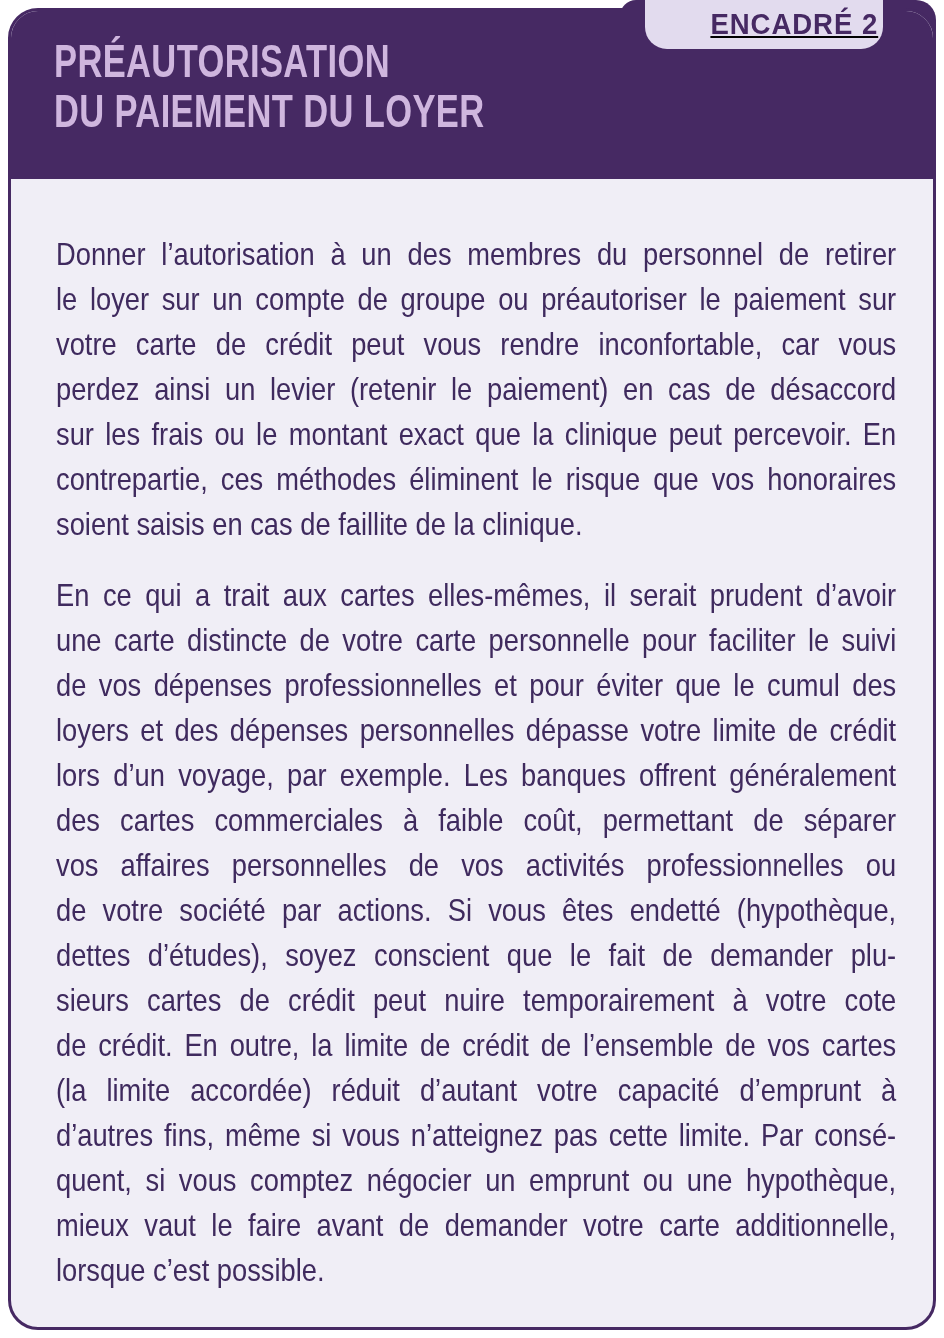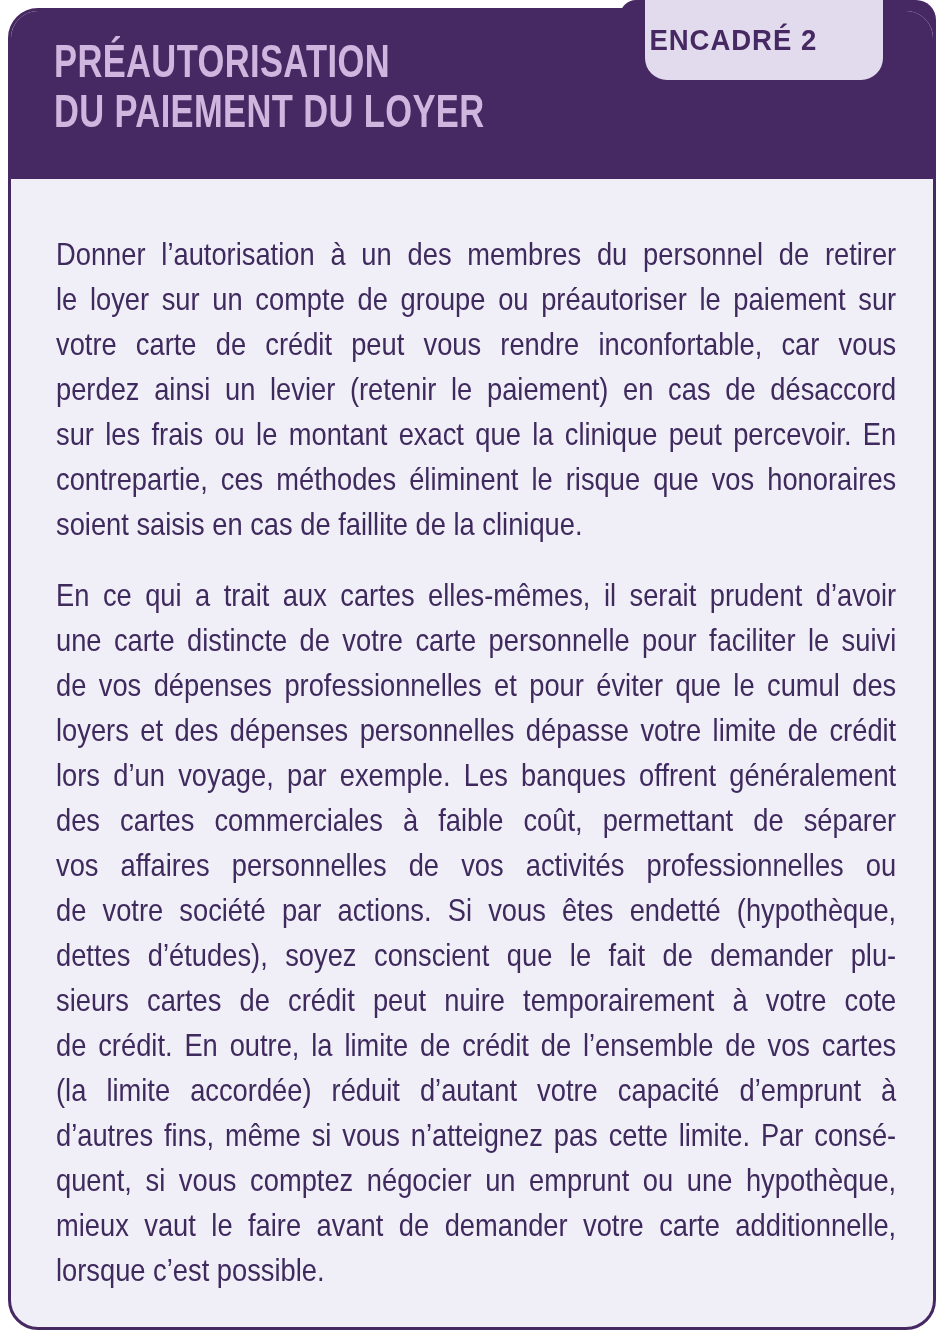--- a/index.html
+++ b/index.html
@@ -24,23 +24,23 @@
     background:var(--bodyBg);border:3px solid var(--purple);
     border-radius:30px;z-index:2;overflow:hidden;}
 
   .header{position:absolute;left:-3px;top:-3px;width:928px;height:171px;
     background:var(--purple);}
   .title{position:absolute;left:46px;top:28px;color:var(--lilac);
     font-weight:bold;font-size:46px;line-height:50px;letter-spacing:0.5px;
     transform:scaleX(0.75);transform-origin:left top;white-space:nowrap;}
 
   
-  .badge{position:absolute;left:645px;top:0;width:238px;height:80px;
+  .badge{position:absolute;left:645px;top:0;width:238px;height:49px;
     background:var(--badgeBg);border-radius:0 0 22px 22px;z-index:3;
-    display:flex;align-items:center;justify-content:flex-start;}
+    display:flex;align-items:center;justify-content:flex-end;text-decoration:underline;}
   .badge span{color:var(--purple);font-weight:bold;font-size:29px;
     letter-spacing:1px;transform:scaleX(0.95);white-space:nowrap;}
 
   
   .bodytext{position:absolute;left:45px;top:168px;width:985px;
     padding-top:53px;color:var(--bodyText);font-size:32px;line-height:45px;
     transform:scaleX(0.853);transform-origin:left top;}
   .para{margin-bottom:26px;}
   .para .line{text-align:justify;text-align-last:justify;white-space:nowrap;}
   .para .line:last-child{text-align-last:left;}

